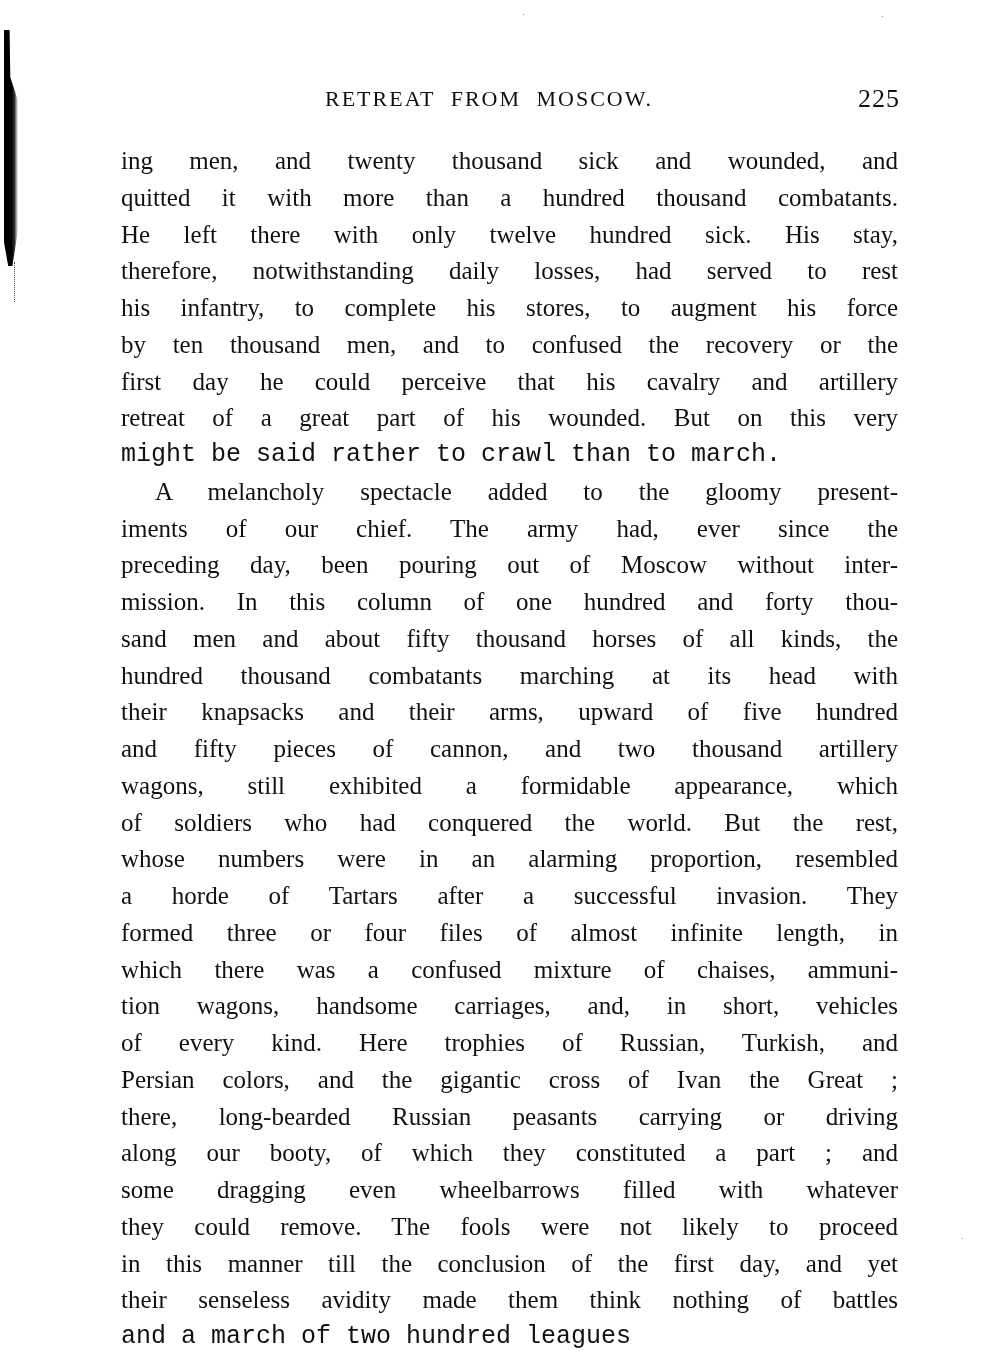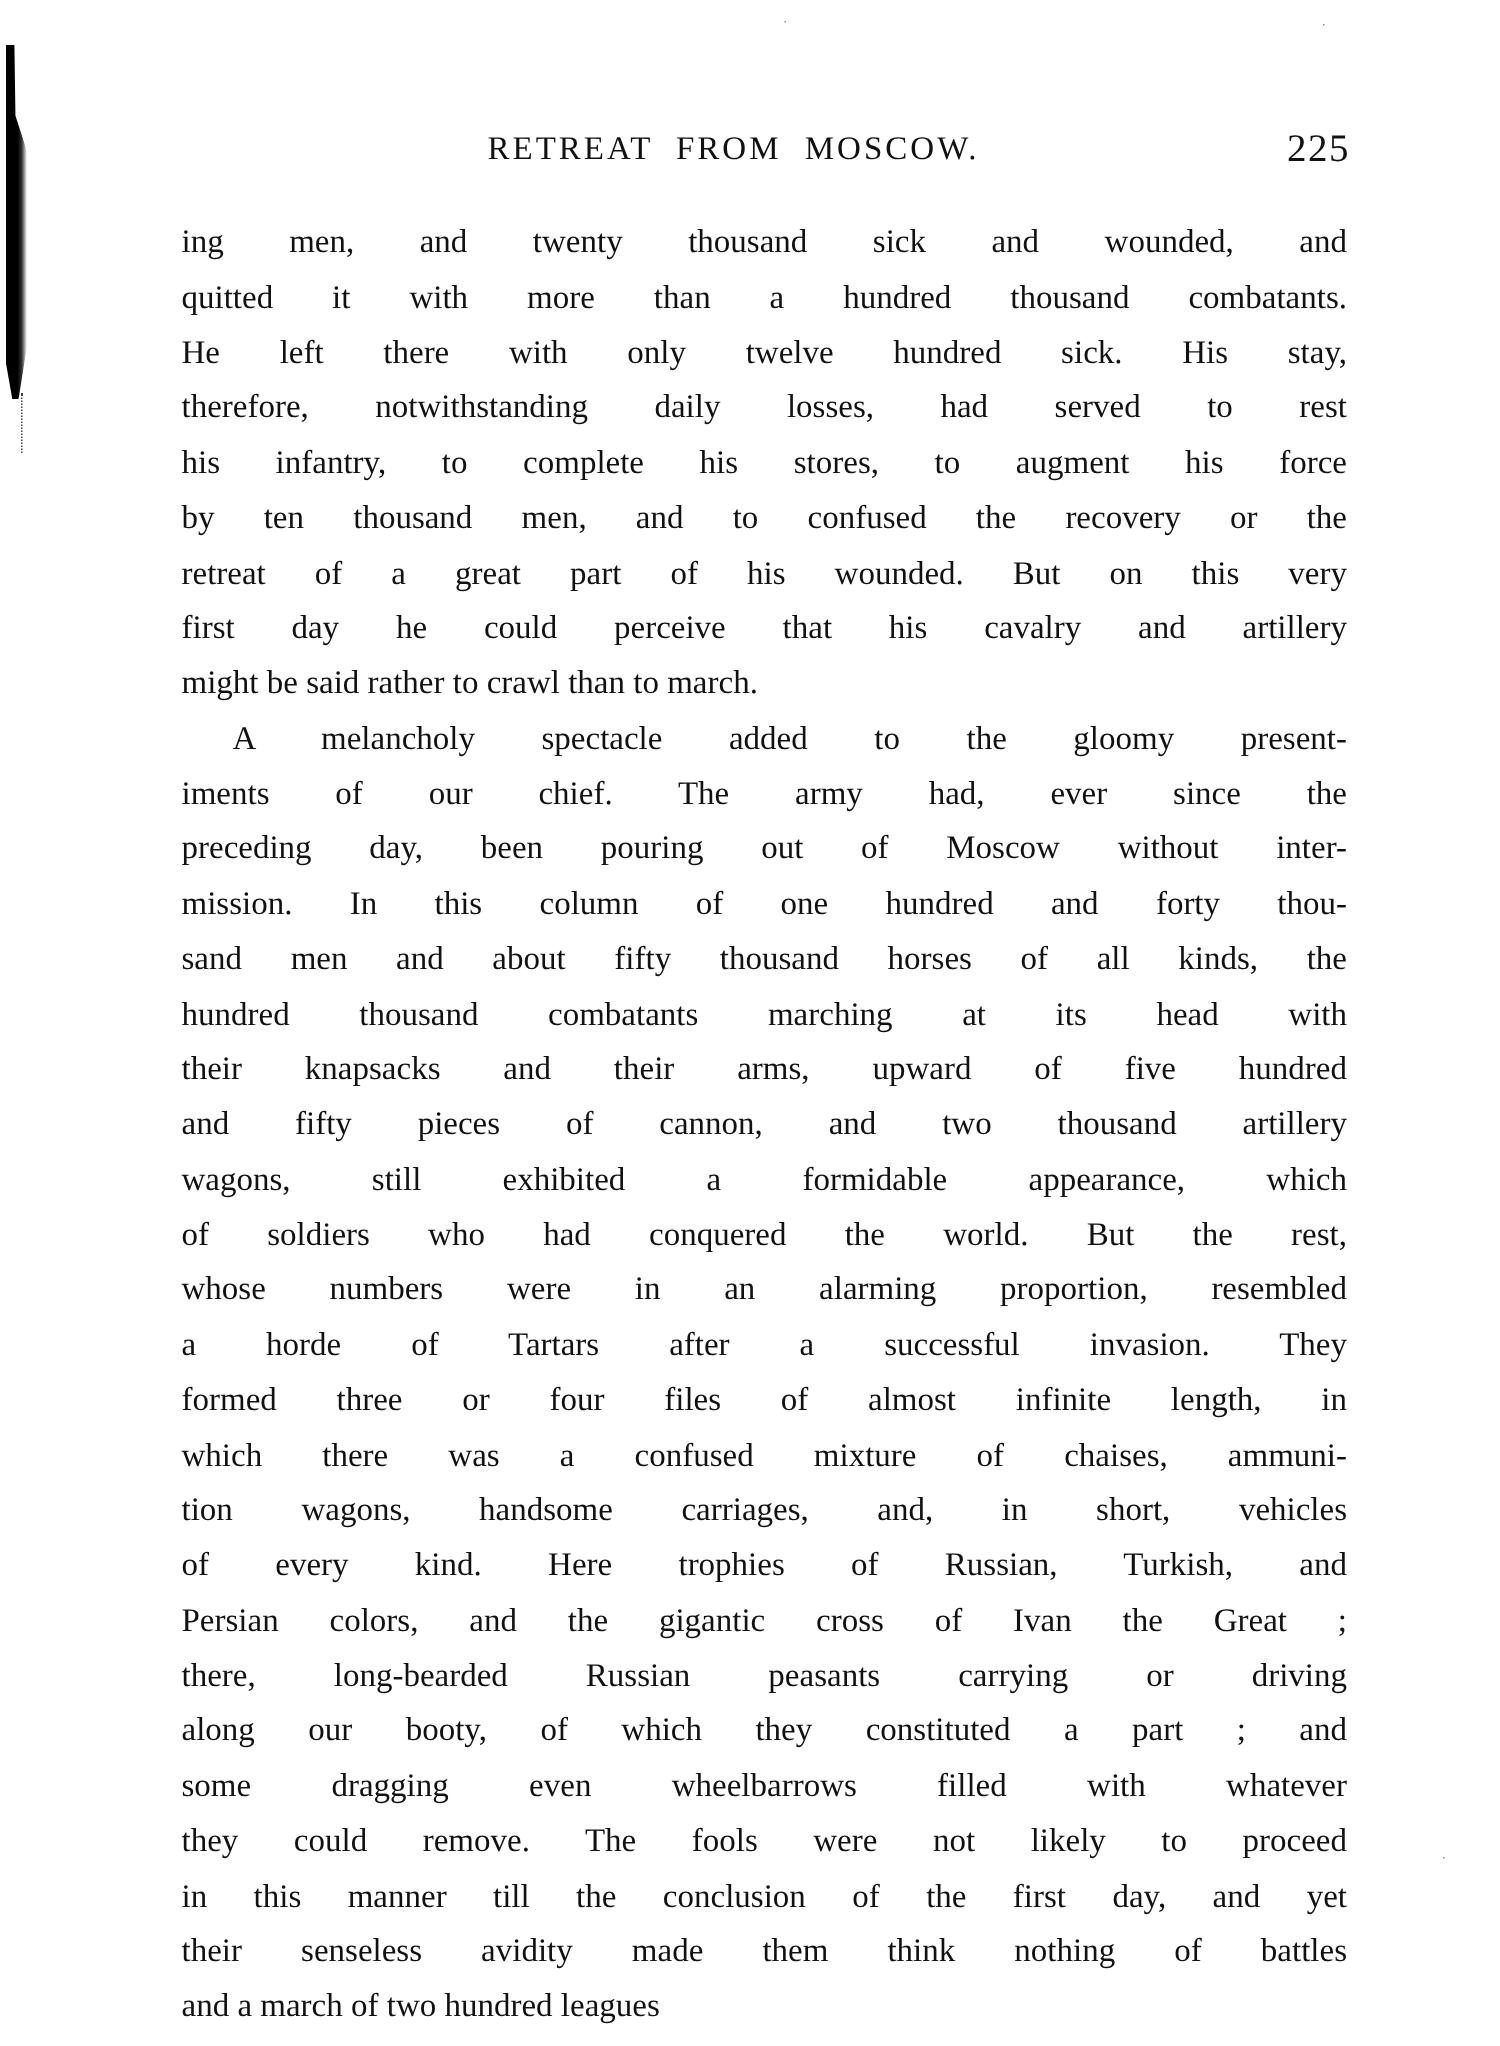--- a/index.html
+++ b/index.html
@@ -64,28 +64,29 @@
     .text-block {
       position: absolute;
       left: 121px;
       top: 143px;
       width: 777px;
     }
     .line {
       display: block;
       height: 36.75px;
       line-height: 36.75px;
-      font-size: 22px;
+      font-size: 25px;
       text-align: justify;
       text-align-last: justify;
       white-space: nowrap;
       overflow: visible;
     }
     .line.last {
       text-align-last: left;
+      font-family: Liberation Mono, monospace;
     }
     .line.indent {
       padding-left: 34px;
     }
   </style>
 </head>
 <body>
 
 <div class="binding-edge"></div>
 <div class="edge-specks"></div>
@@ -99,22 +100,22 @@
 </header>
 
 <main class="text-block">
   <section>
     <span class="line">ing men, and twenty thousand sick and wounded, and</span>
     <span class="line">quitted it with more than a hundred thousand combatants.</span>
     <span class="line">He left there with only twelve hundred sick.  His stay,</span>
     <span class="line">therefore, notwithstanding daily losses, had served to rest</span>
     <span class="line">his infantry, to complete his stores, to augment his force</span>
     <span class="line">by ten thousand men, and to confused the recovery or the</span>
+    <span class="line">first day he could perceive that his cavalry and artillery</span>
     <span class="line">retreat of a great part of his wounded.  But on this very</span>
-    <span class="line">first day he could perceive that his cavalry and artillery</span>
     <span class="line last">might be said rather to crawl than to march.</span>
   </section>
   <section>
     <span class="line indent">A melancholy spectacle added to the gloomy present-</span>
     <span class="line">iments of our chief.  The army had, ever since the</span>
     <span class="line">preceding day, been pouring out of Moscow without inter-</span>
     <span class="line">mission.  In this column of one hundred and forty thou-</span>
     <span class="line">sand men and about fifty thousand horses of all kinds, the</span>
     <span class="line">hundred thousand combatants marching at its head with</span>
     <span class="line">their knapsacks and their arms, upward of five hundred</span>

